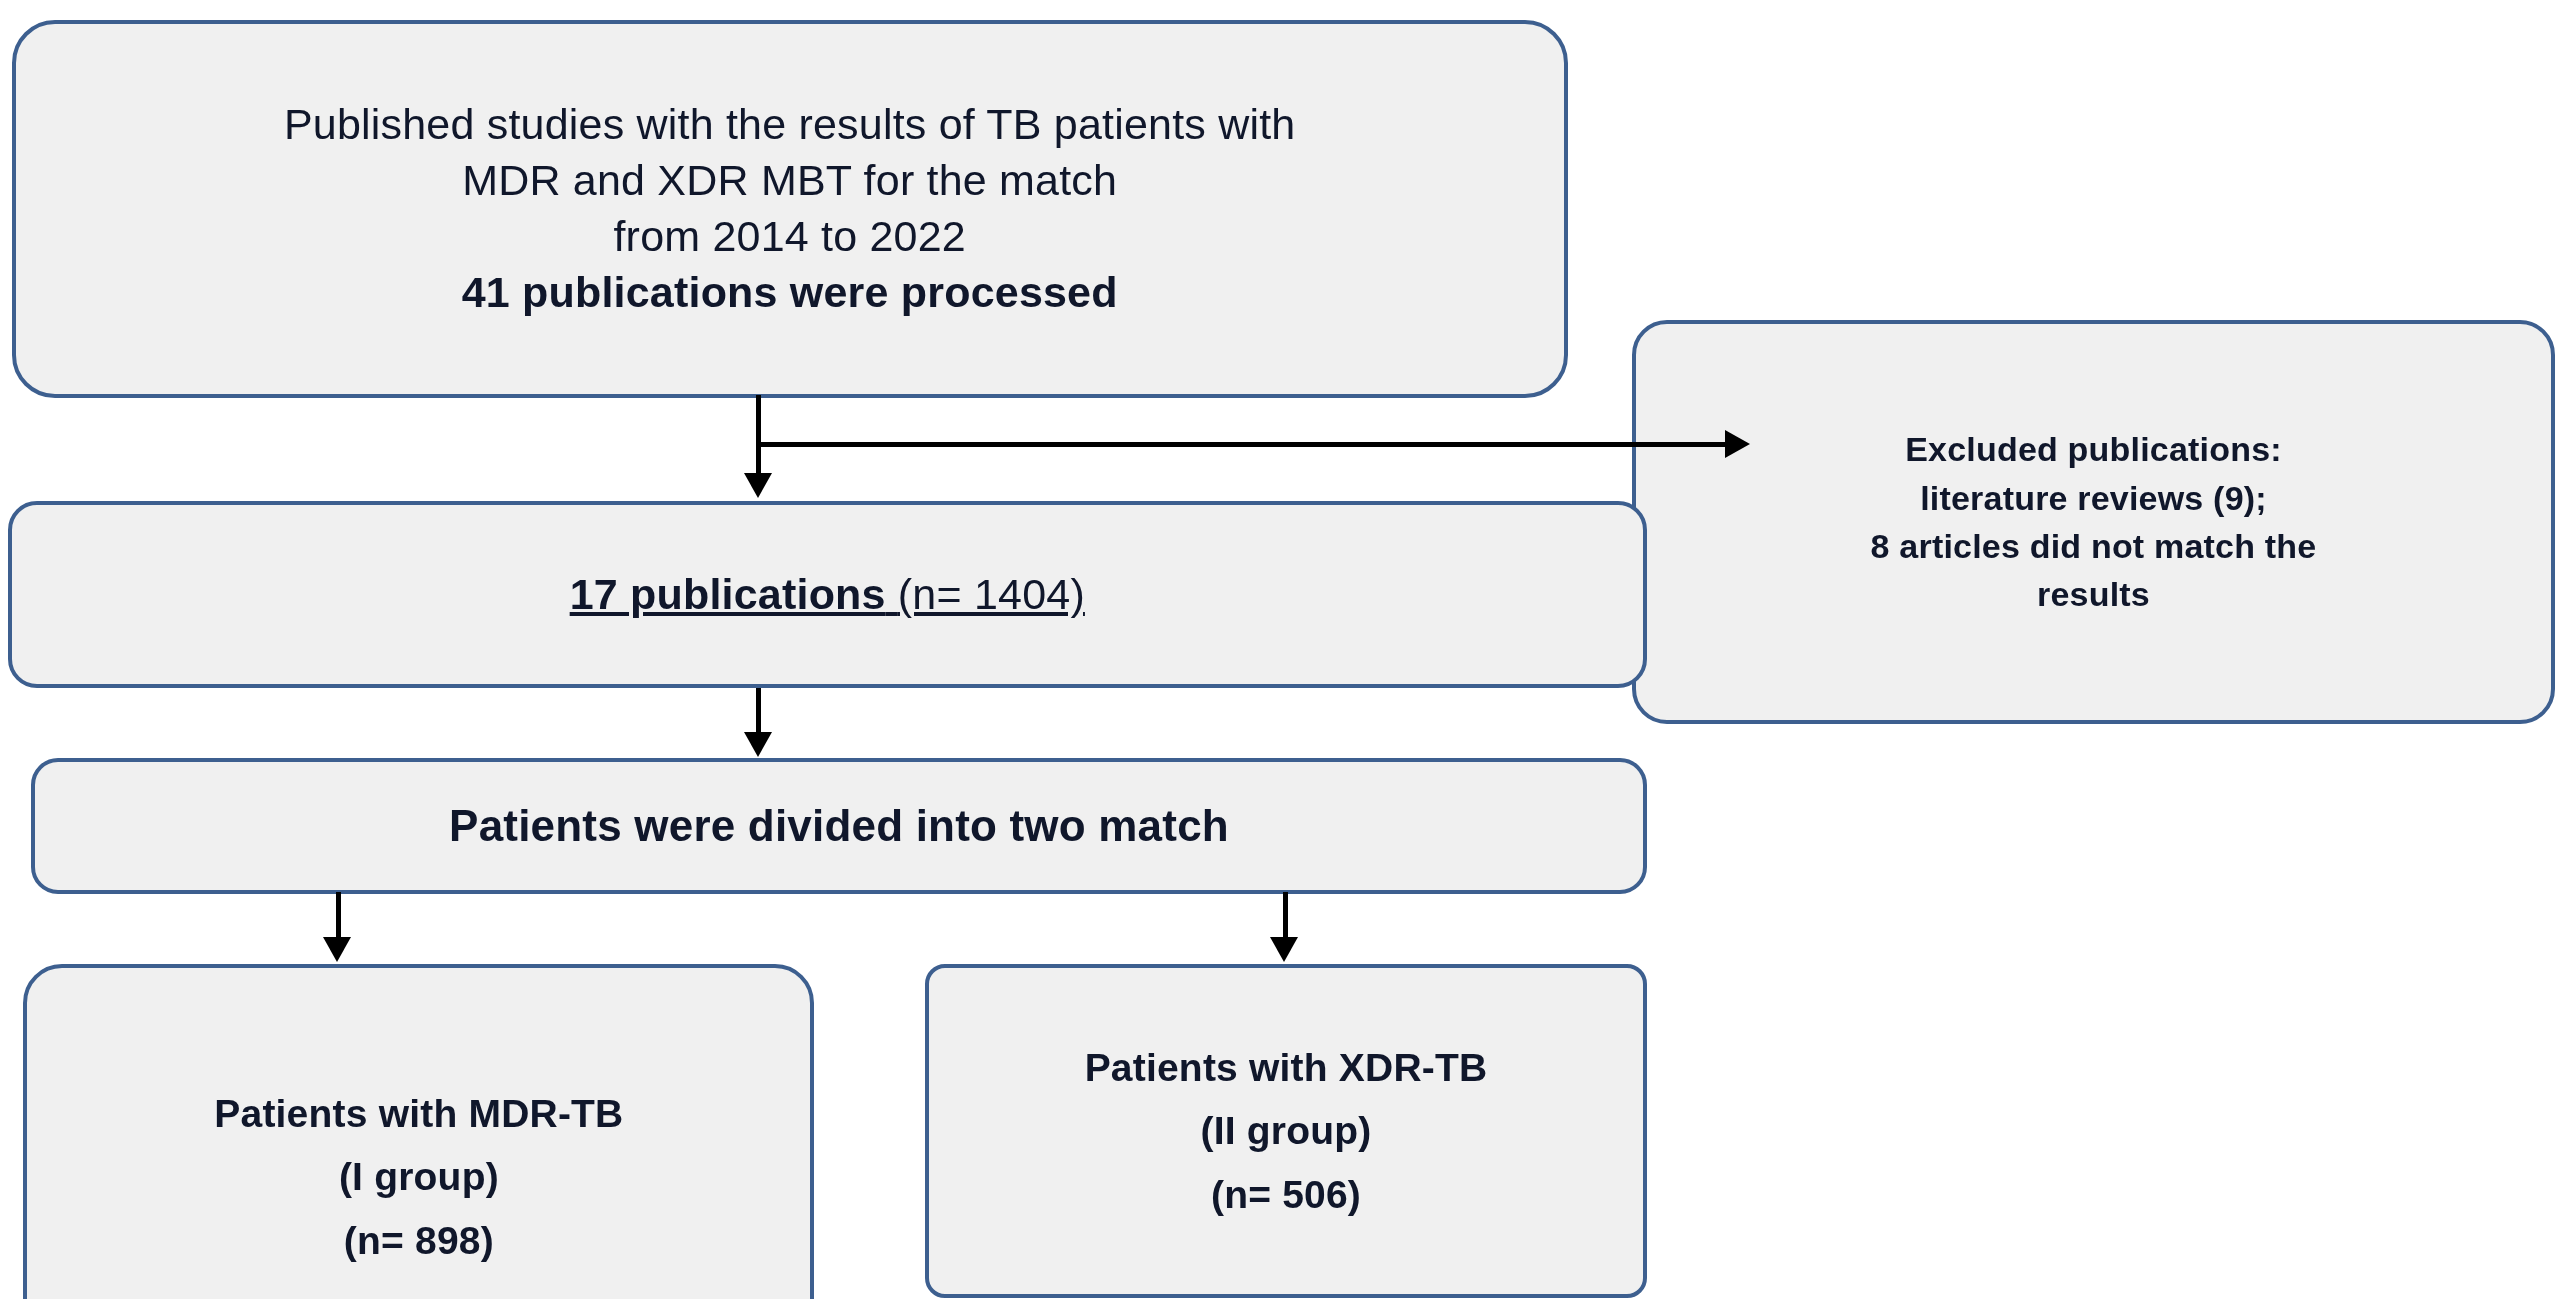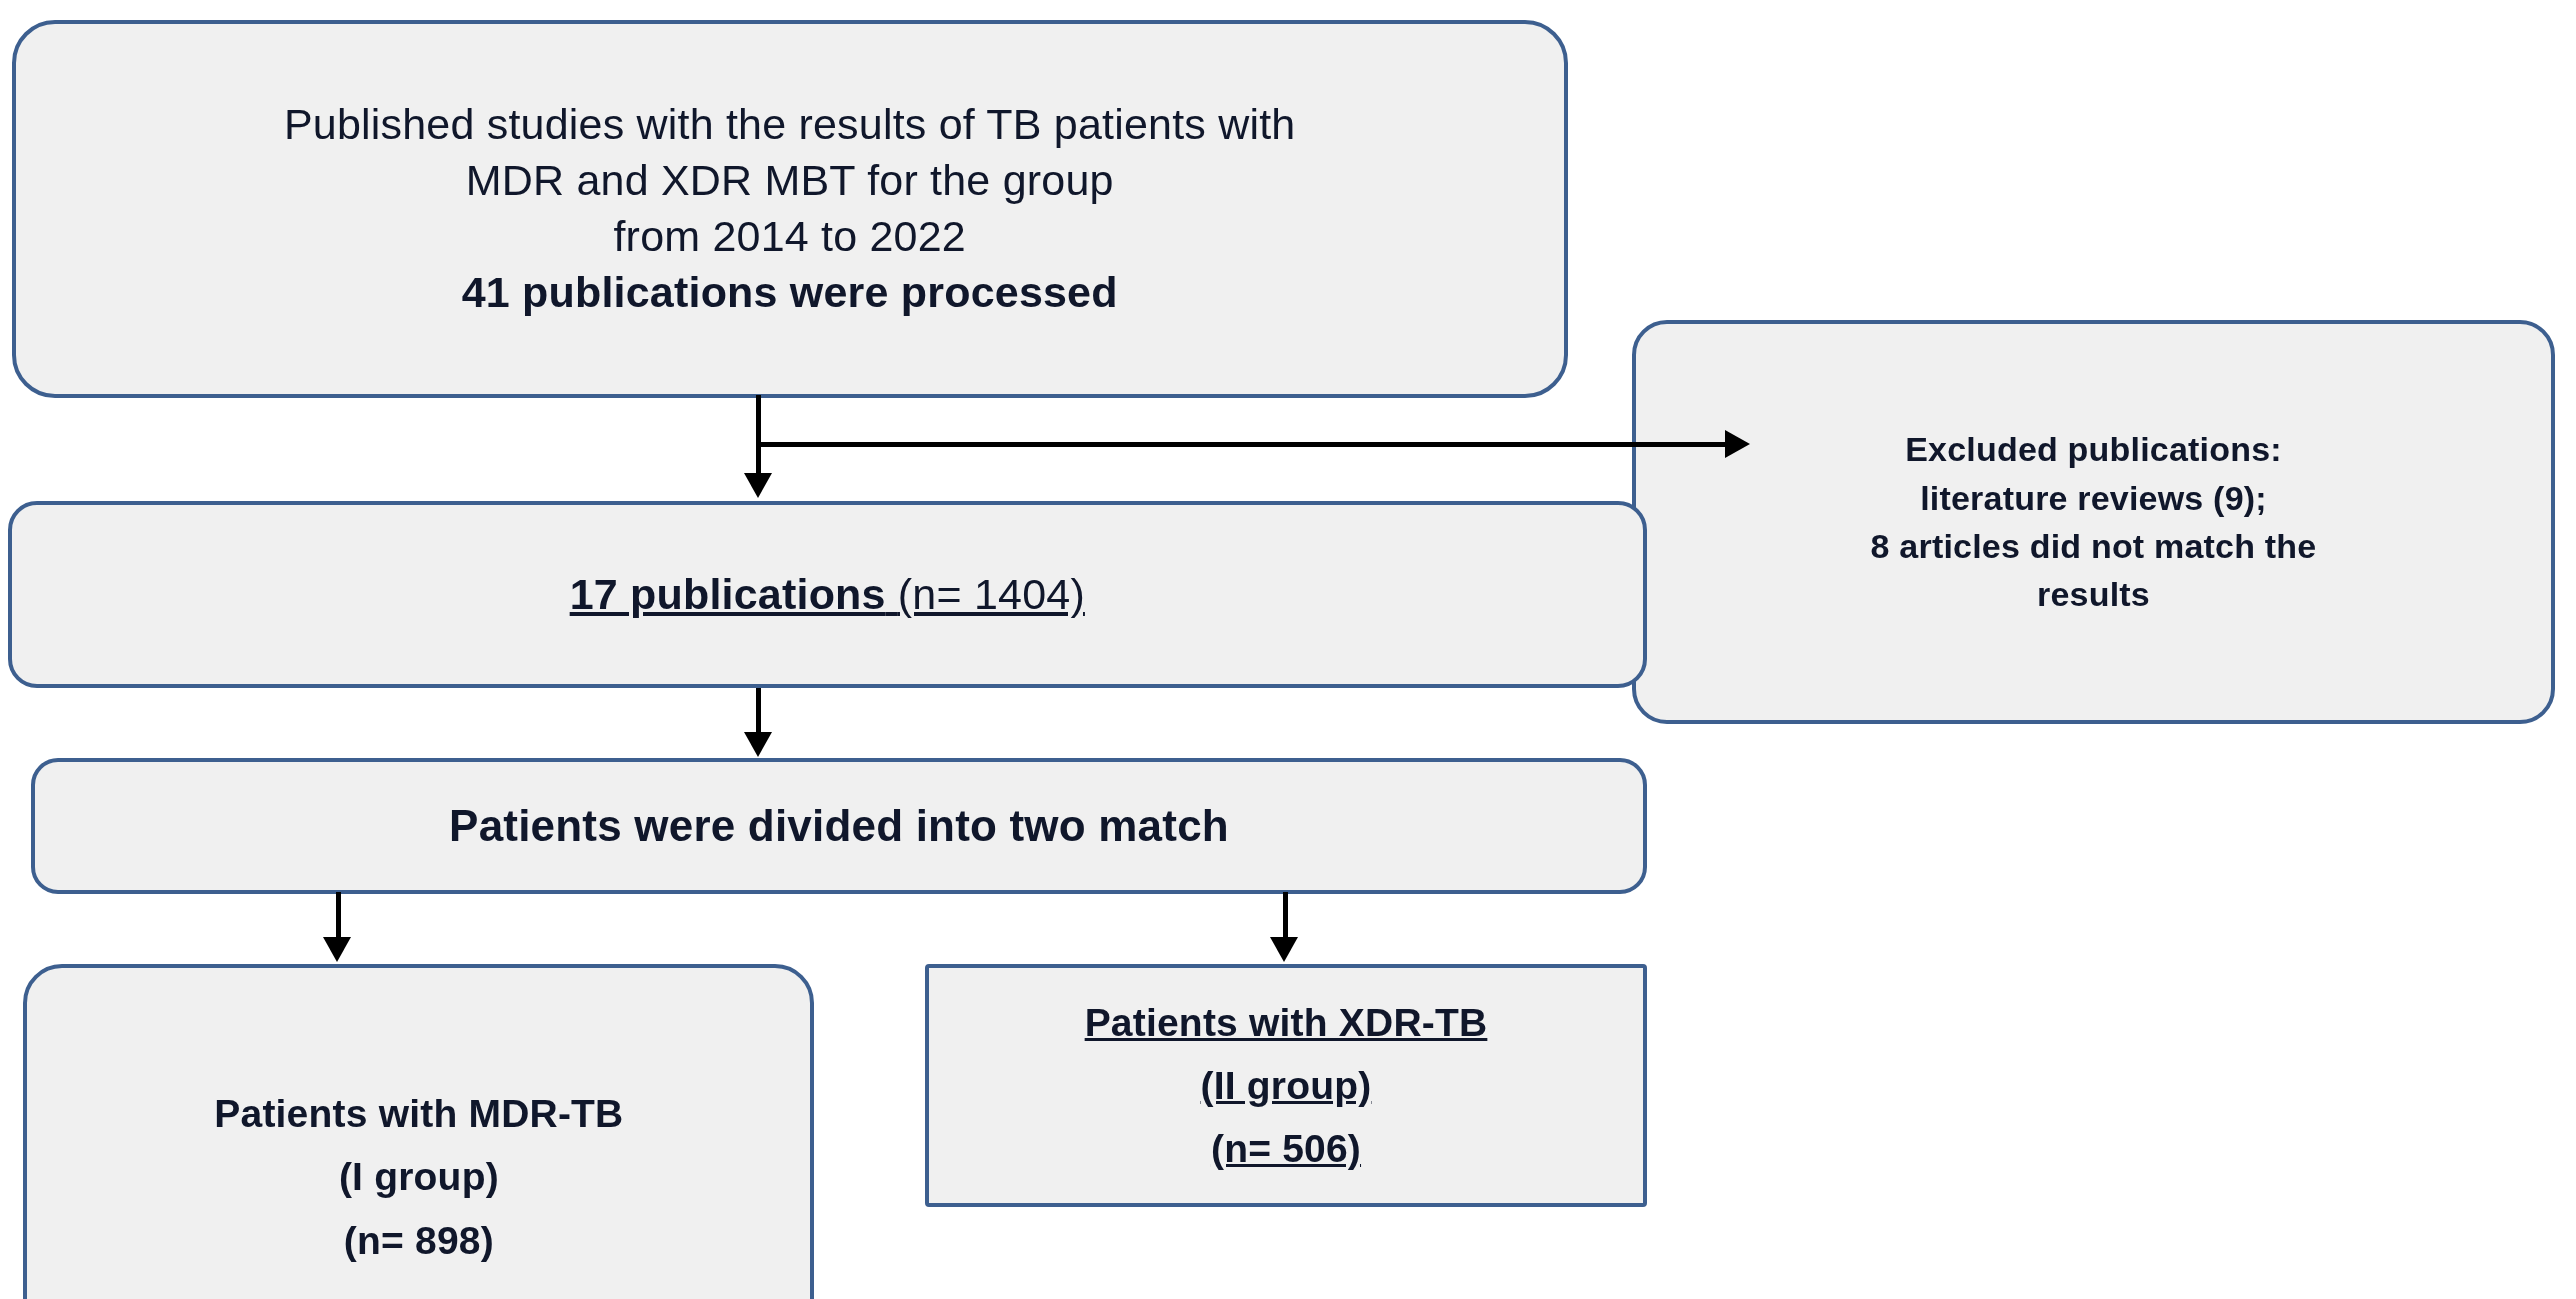--- a/index.html
+++ b/index.html
@@ -74,23 +74,22 @@
   }
   #node-divided .line { font-size: 44px; font-weight: bold; }
 
   #node-mdr {
     left: 23.4px; top: 950px;
     width: 791px; height: 426px;
     border-radius: 39px;
   }
   #node-xdr {
     left: 925px; top: 950px;
-    width: 722px; height: 243px;
-    border-radius: 4px;
-    text-decoration: underline;
+    width: 722px; height: 334px;
+    border-radius: 20px;
   }
   #node-mdr .line, #node-xdr .line {
     font-size: 39px;
     font-weight: bold;
     line-height: 1.62;
   }
 
   
   .conn {
     position: absolute;
@@ -129,21 +128,21 @@
   #conn-xdr-down { left: 1283px; top: 878px; height: 51px; }
   #ah-xdr-down   { left: 1270px; top: 923px; }
 </style>
 </head>
 <body>
 
 <div id="canvas">
 
   <div class="node" id="node-source">
     <span class="line">Published studies with the results of TB patients with</span>
-    <span class="line">MDR and XDR MBT  for the group</span>
+    <span class="line">MDR and XDR MBT  for the match</span>
     <span class="line">from 2014 to 2022</span>
     <span class="line em">41 publications were processed</span>
   </div>
 
   <div class="node" id="node-excluded">
     <span class="line">Excluded publications:</span>
     <span class="line">literature  reviews  (9);</span>
     <span class="line">8 articles did not match the</span>
     <span class="line">results</span>
   </div>

